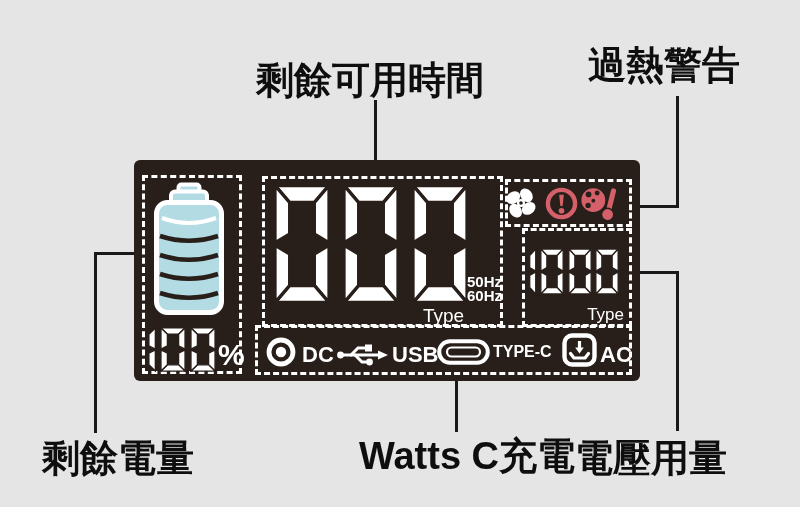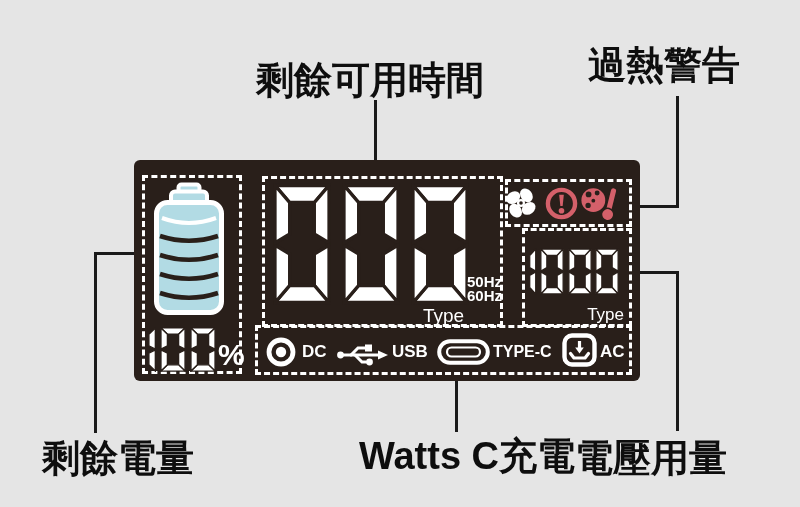--- a/index.html
+++ b/index.html
@@ -17,21 +17,21 @@
   .box-watts{left:388px;top:68px;width:110px;height:99px;}
   .box-ports{left:121px;top:165px;width:377px;height:50px;}
   .abs{position:absolute;}
   .seg{position:absolute;}
   .lcd-unit{position:absolute;color:var(--lcd_white,#fff);}
   .unit-hours{left:289px;top:145px;font-size:19px;}
   .unit-watts{left:440px;top:145px;width:50px;text-align:right;font-size:17px;}
   .freq{left:330px;top:115px;width:38px;text-align:right;font-size:15px;
         font-weight:700;line-height:14px;}
   .pct{left:84px;top:178px;font-size:30px;font-weight:700;}
-  .port-label{position:absolute;color:var(--lcd_white,#fff);font-weight:700;font-size:17px;}
+  .port-label{position:absolute;color:var(--lcd_white,#fff);font-weight:700;font-size:22px;}
 </style>
 </head>
 <body>
 
 <div class="stage">
 
   <div class="cjk-label" style="left:256px;top:55px;">剩餘可用時間</div>
   <div class="cjk-label" style="left:588px;top:40px;text-align:right;">過熱警告</div>
   <div class="cjk-label" style="left:42px;top:433px;">剩餘電量</div>
   <div class="cjk-label" style="left:359px;top:431px;">Watts C充電</div>

